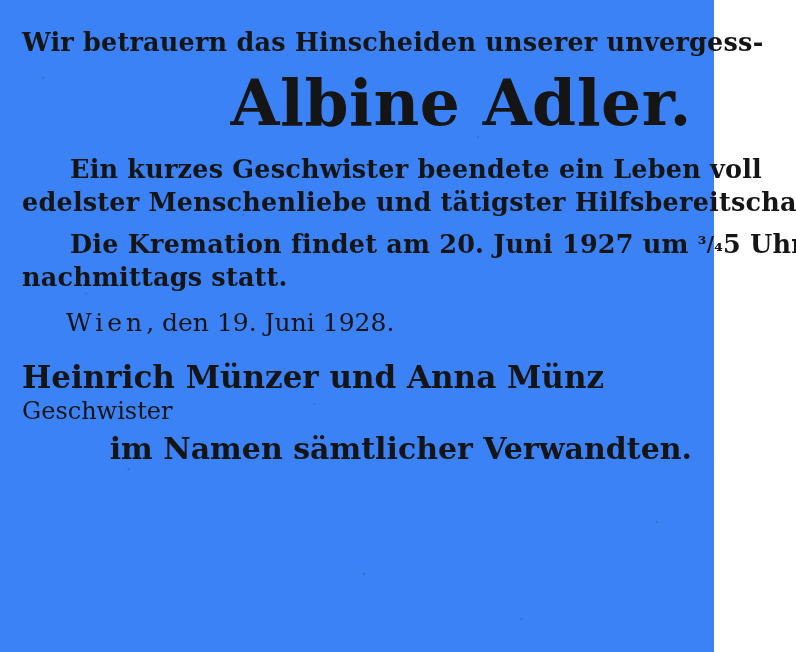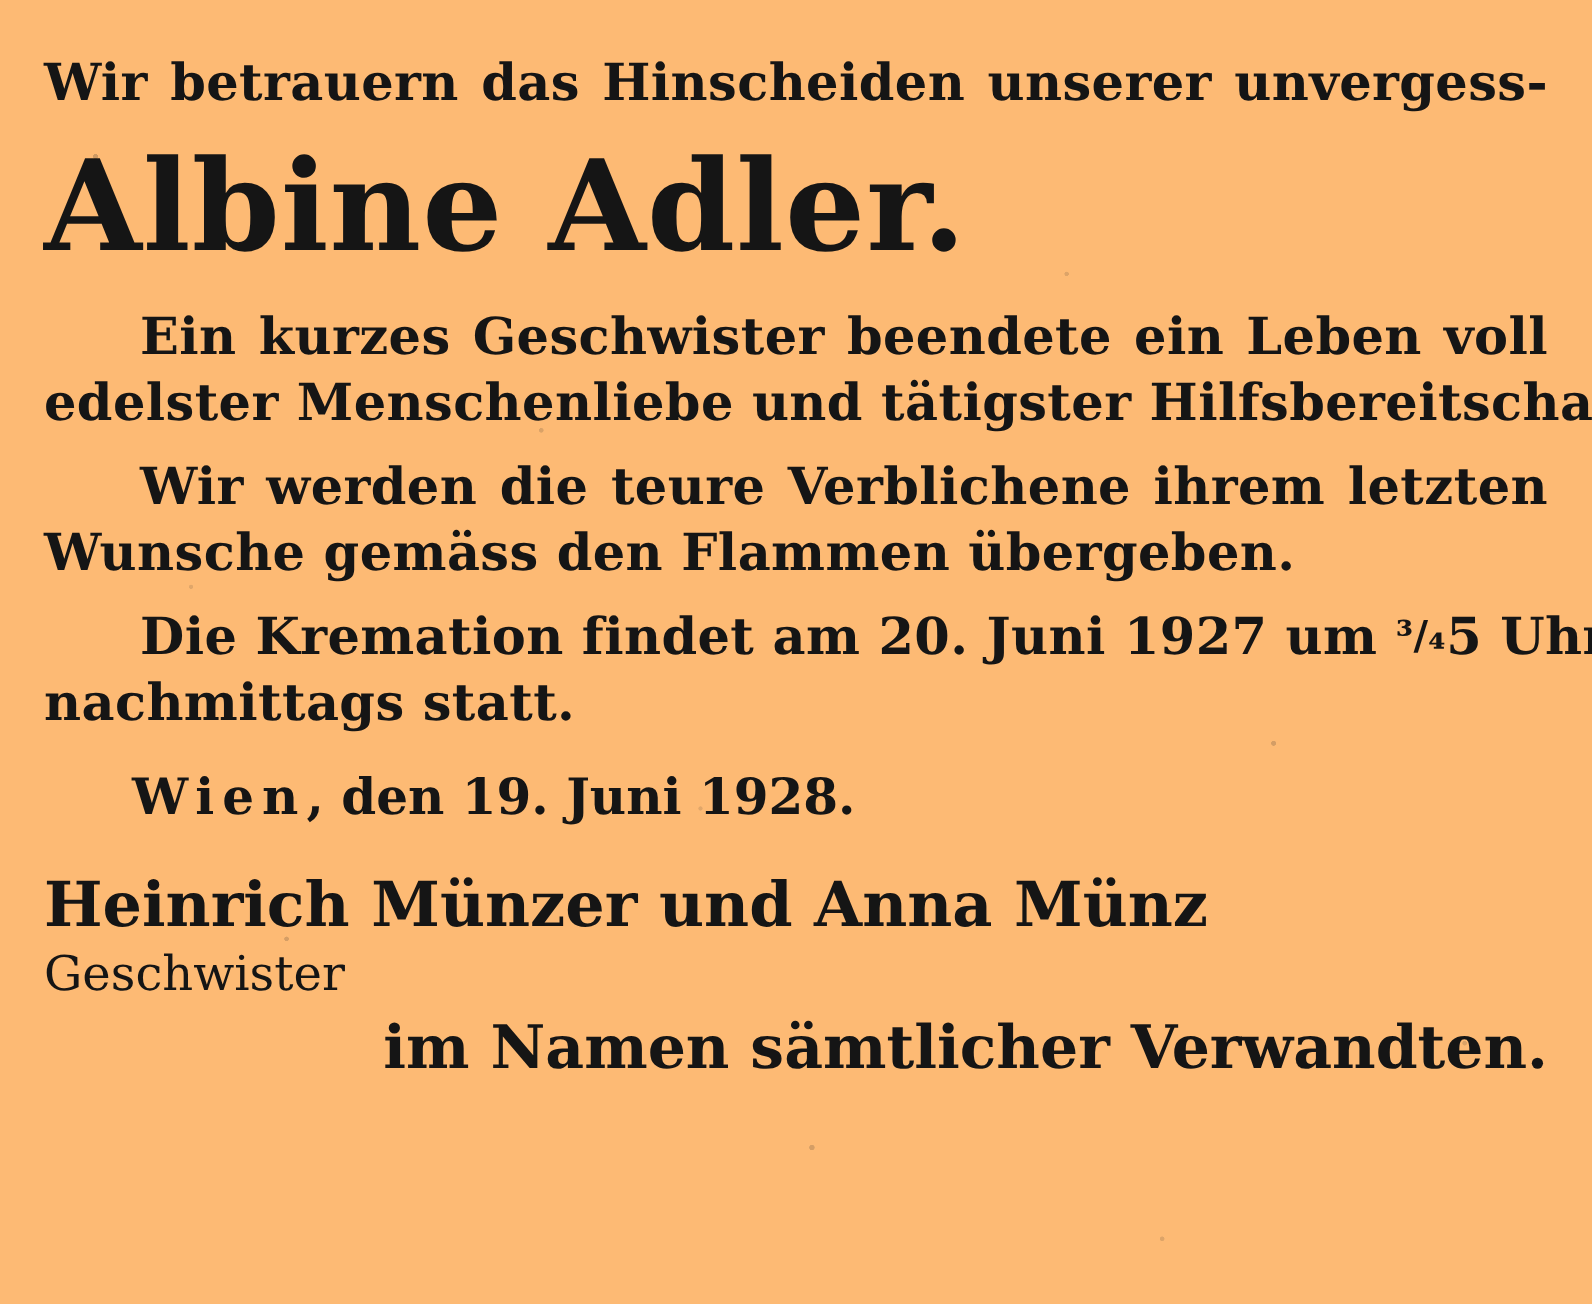--- a/index.html
+++ b/index.html
@@ -9,23 +9,23 @@
   }
   body {
     width: 796px;
     height: 652px;
     overflow: hidden;
     font-family: "DejaVu Serif", serif;
   }
 
   #obituary {
     position: relative;
-    width: 796px;
+    width: 714px;
     height: 652px;
-    background: #fdba74;
+    background: #3b82f6;
     box-sizing: border-box;
     padding: 26px 22px 18px 22px;
     color: #151515;
   }
 
   
   #obituary::before {
     content: "";
     position: absolute;
     inset: 0;
@@ -73,33 +73,33 @@
   .block {
     margin-bottom: 9px;
   }
   .ind {
     display: inline-block;
     width: 48px;
   }
 
   
   .name {
-    text-align: left;
+    text-align: right;
     font-family: "DejaVu Serif", serif;
     font-weight: bold;
     font-size: 63px;
     line-height: 1.04;
     letter-spacing: 0.5px;
     margin: 12px 0 16px 0;
     white-space: nowrap;
   }
 
   .place {
     font-family: "DejaVu Serif", serif;
-    font-weight: bold;
+    font-weight: normal;
     font-size: 25px;
     margin: 14px 0 4px 0;
     padding-left: 44px;
     white-space: nowrap;
   }
   .place .sp {
     letter-spacing: 4px;
   }
 
   .signers {
@@ -140,24 +140,20 @@
     <span class="l line">Wir betrauern das Hinscheiden unserer unvergess-</span>
   </div>
 
   <div class="name line">Albine Adler.</div>
 
   <div class="para block">
     <span class="l line"><span class="ind"></span><span>Ein kurzes Geschwister beendete ein Leben voll</span></span>
     <span class="l line last">edelster Menschenliebe und tätigster Hilfsbereitschaft.</span>
   </div>
 
-  <div class="para block">
-    <span class="l line"><span class="ind"></span><span>Wir werden die teure Verblichene ihrem letzten</span></span>
-    <span class="l line last">Wunsche gemäss den Flammen übergeben.</span>
-  </div>
 
   <div class="para block">
     <span class="l line"><span class="ind"></span><span>Die Kremation findet am 20. Juni 1927 um </span><span class="frac">³/₄</span><span>5 Uhr</span></span>
     <span class="l line last">nachmittags statt.</span>
   </div>
 
   <div class="place line">
     <span class="sp">Wien</span><span>, den 19. Juni 1928.</span>
   </div>
 

